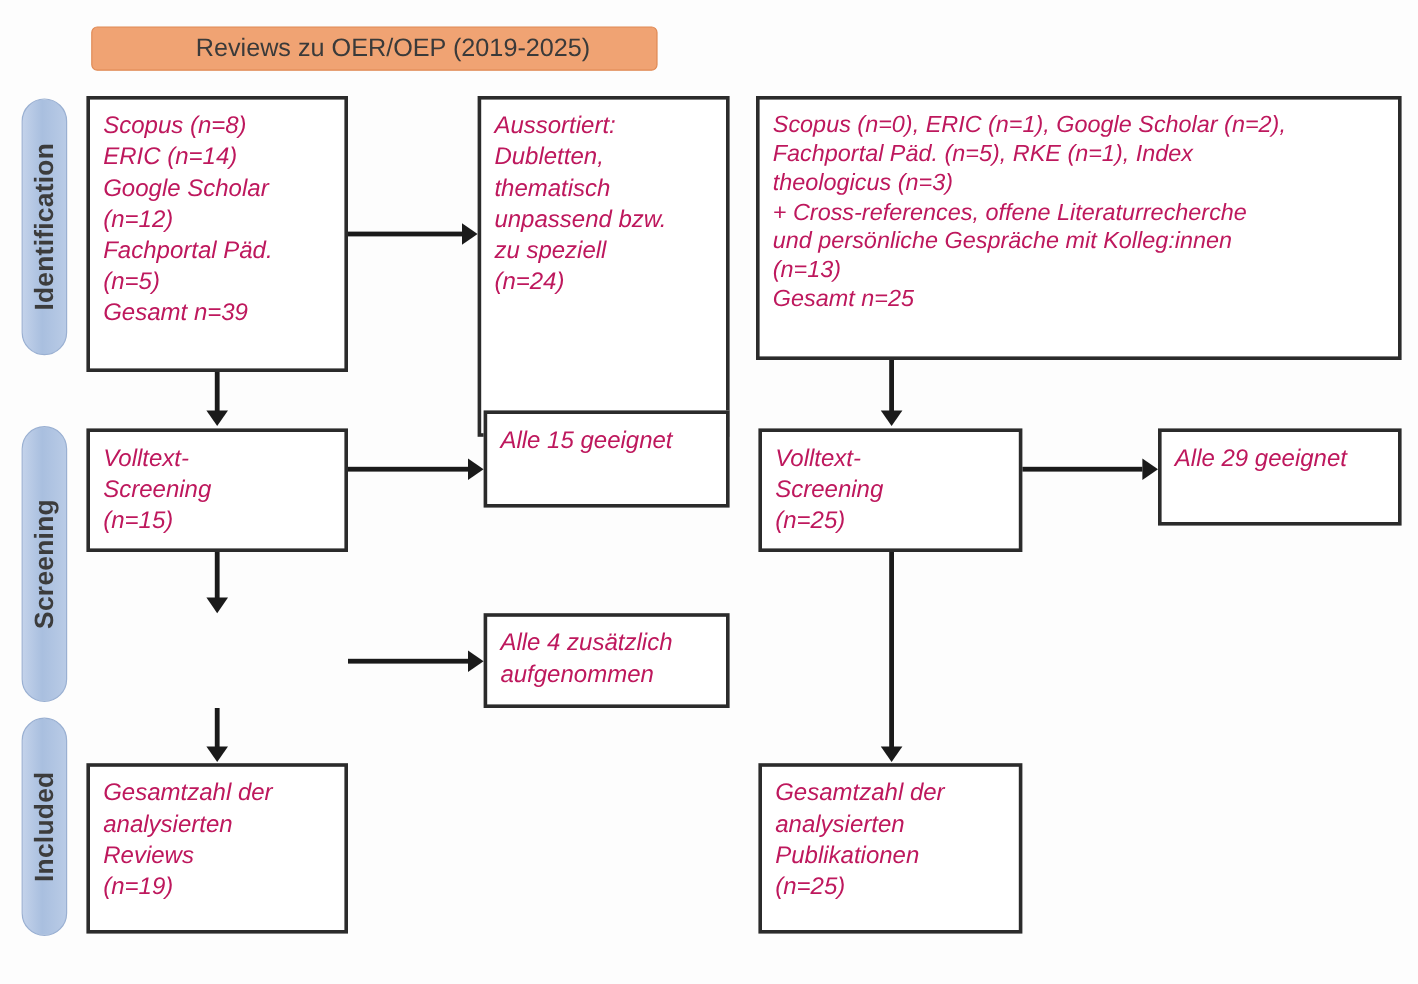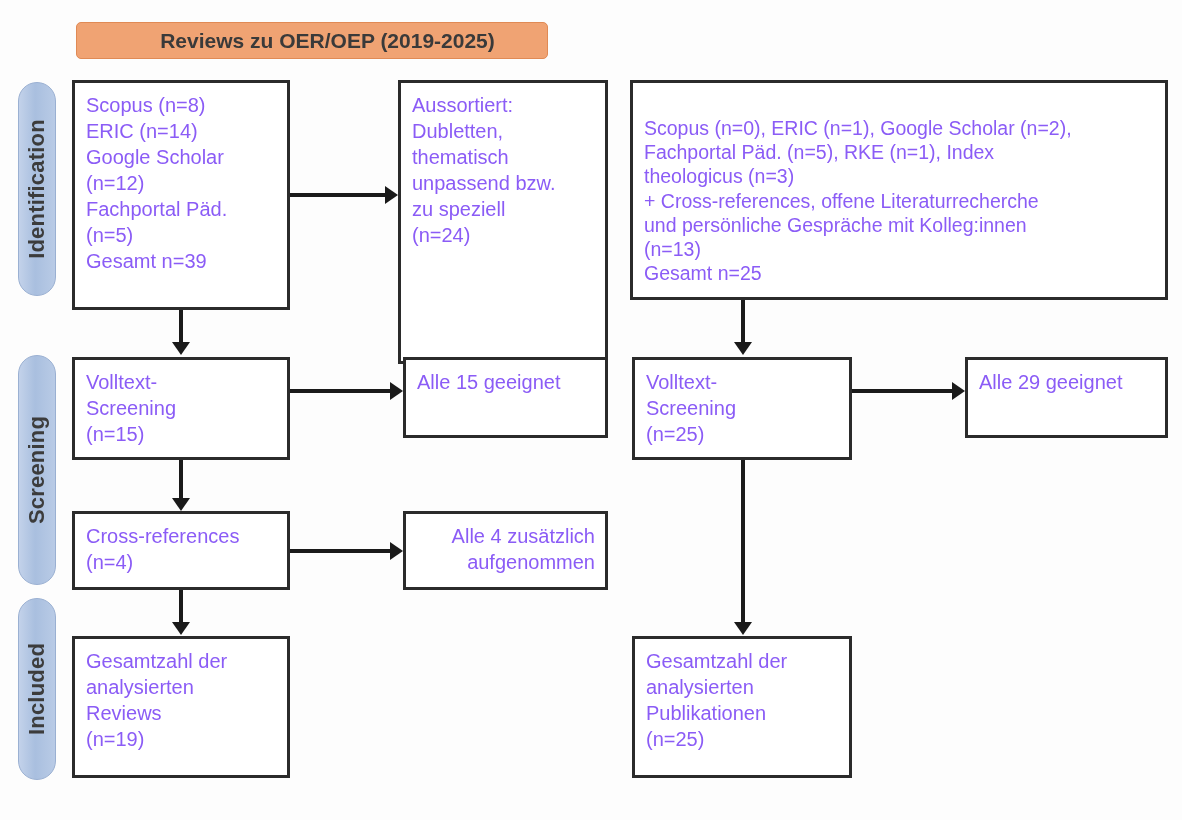--- a/index.html
+++ b/index.html
@@ -47,45 +47,45 @@
     background: #f0a373;
     border: 1px solid #e08a55;
     border-radius: 5px;
     box-sizing: border-box;
     display: flex;
     align-items: center;
     justify-content: center;
   }
   .col-header span {
     font-size: 21px;
-    font-weight: bold;
+    font-weight: normal;
     color: #3a3a3a;
     white-space: nowrap;
     margin-left: 31px;
   }
 
   
   .flow-box {
     position: absolute;
     background: #ffffff;
     border: 3px solid #2b2b2b;
     box-sizing: border-box;
     padding: 9px 10px 6px 11px;
   }
   .flow-box .box-text {
     font-size: 20px;
     line-height: 1.30;
-    color: #8b5cf6;
+    color: #be185d;
     white-space: pre-line;
     display: block;
+    font-style: italic;
   }
   .flow-box.dense .box-text {
     font-size: 19.5px;
     line-height: 1.24;
-    margin-top: 24px;
   }
 
   
   .conn {
     position: absolute;
     background: #1a1a1a;
   }
   .conn.v { width: 4px; }
   .conn.h { height: 4px; }
   .arrow-down {
@@ -149,36 +149,32 @@
 
   <div class="conn v" style="left:179px; top:310px; height:34px;"></div>
   <div class="arrow-down" style="left:172px; top:342px;"></div>
 
   <div class="flow-box" style="left:72px; top:357px; width:218px; height:103px;">
     <span class="box-text">Volltext-
 Screening
 (n=15)</span>
   </div>
 
-  <div class="flow-box" style="left:403px; top:357px; width:205px; height:81px;">
+  <div class="flow-box" style="left:403px; top:342px; width:205px; height:81px;">
     <span class="box-text">Alle 15 geeignet</span>
   </div>
 
   <div class="conn h" style="left:290px; top:389px; width:100px;"></div>
   <div class="arrow-right" style="left:390px; top:382px;"></div>
 
   <div class="conn v" style="left:179px; top:460px; height:40px;"></div>
   <div class="arrow-down" style="left:172px; top:498px;"></div>
 
-  <div class="flow-box" style="left:72px; top:511px; width:218px; height:79px;">
-    <span class="box-text">Cross-references
-(n=4)</span>
-  </div>
-
-  <div class="flow-box" style="left:403px; top:511px; width:205px; height:79px;text-align:right;">
+
+  <div class="flow-box" style="left:403px; top:511px; width:205px; height:79px;">
     <span class="box-text">Alle 4 zusätzlich
 aufgenommen</span>
   </div>
 
   <div class="conn h" style="left:290px; top:549px; width:100px;"></div>
   <div class="arrow-right" style="left:390px; top:542px;"></div>
 
   <div class="conn v" style="left:179px; top:590px; height:34px;"></div>
   <div class="arrow-down" style="left:172px; top:622px;"></div>
 

